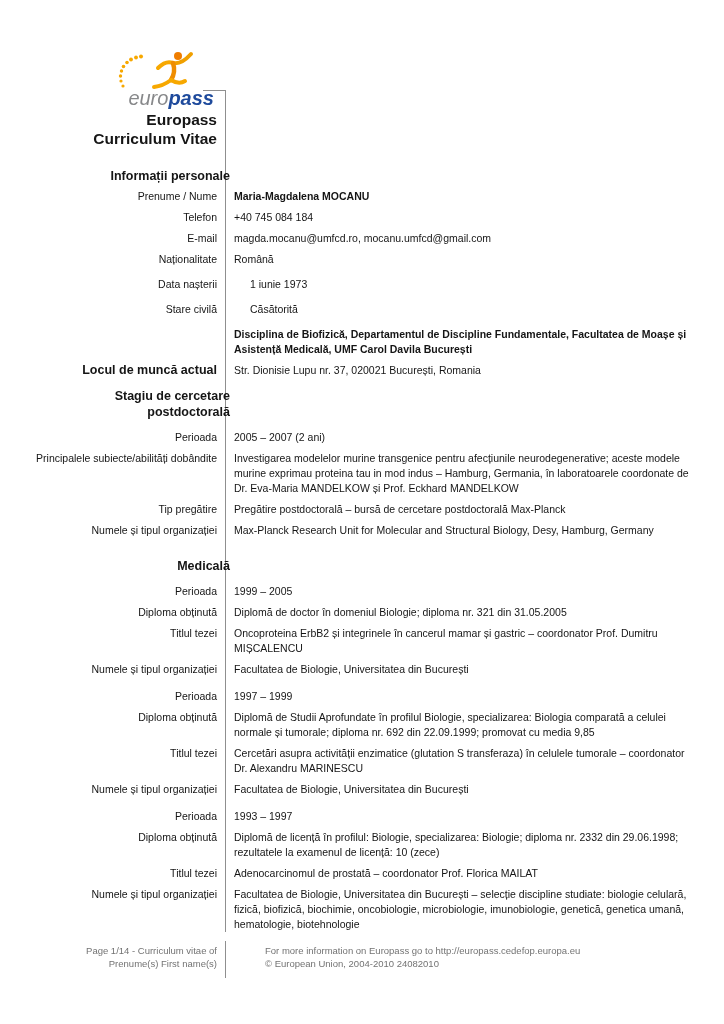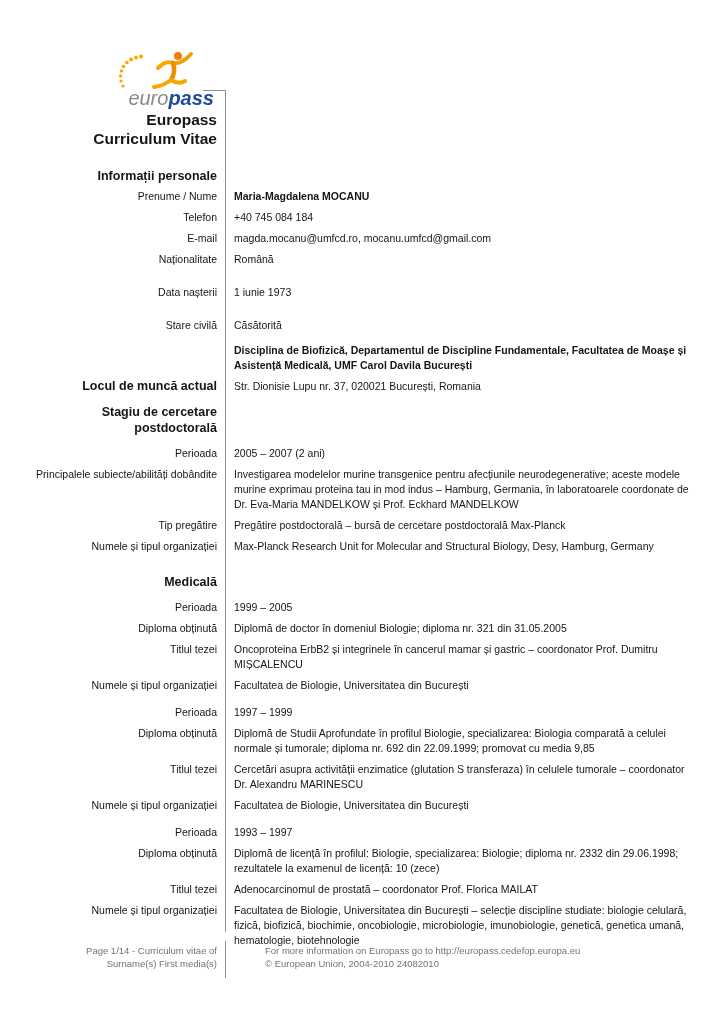--- a/index.html
+++ b/index.html
@@ -26,26 +26,26 @@
     flex:none; width:225px; box-sizing:border-box; padding-right:8px;
     text-align:right; font-size:10.5px; line-height:15px;
   }
   .value {
     flex:1; box-sizing:border-box; padding-left:9px; padding-right:32px;
     font-size:10.5px; line-height:15px;
   }
   .bold { font-weight:700; }
   .title-row { margin-bottom:0; }
   .title-row .label { font-size:15.5px; font-weight:700; line-height:19px; }
-  .heading-row { margin-top:20px; margin-bottom:5px; }
+  .heading-row { margin-top:20px; margin-bottom:5px;padding-left:13px; }
   .heading-row .label { font-size:12.5px; font-weight:700; line-height:16px; }
   .work-row { margin-top:10px;align-items:flex-end; }
   .work-row .label { font-size:12.5px; font-weight:700; line-height:16px; }
   .address-line { margin-top:6px; font-weight:400; }
-  .gap-sm { margin-top:18px; }
+  .gap-sm { margin-top:10px;gap:16px; }
   .gap-md { margin-top:10px; }
   .gap-lg { margin-top:12px; }
 
   
   .footer { position:absolute; left:0; top:944px; width:724px; display:flex; color:#737373; }
   .footer .label { font-size:9.5px; line-height:13px; }
   .footer .value { font-size:9.5px; line-height:13px;padding-left:40px; }
 </style>
 </head>
 <body>
@@ -208,21 +208,21 @@
     <div class="row">
       <div class="label">Numele și tipul organizației</div>
       <div class="value">Facultatea de Biologie, Universitatea din București – selecție discipline studiate: biologie celulară, fizică, biofizică, biochimie, oncobiologie, microbiologie, imunobiologie, genetică, genetica umană, hematologie, biotehnologie</div>
     </div>
 
   </div>
 
   <div class="footer">
     <div class="label">
       <div>Page 1/14 - Curriculum vitae of</div>
-      <div>Surname(s) First media(s)</div>
+      <div>Prenume(s) First name(s)</div>
     </div>
     <div class="value">
       <div>For more information on Europass go to http://europass.cedefop.europa.eu</div>
       <div>© European Union, 2004-2010   24082010</div>
     </div>
   </div>
 
 </div>
 
 </body></html>

